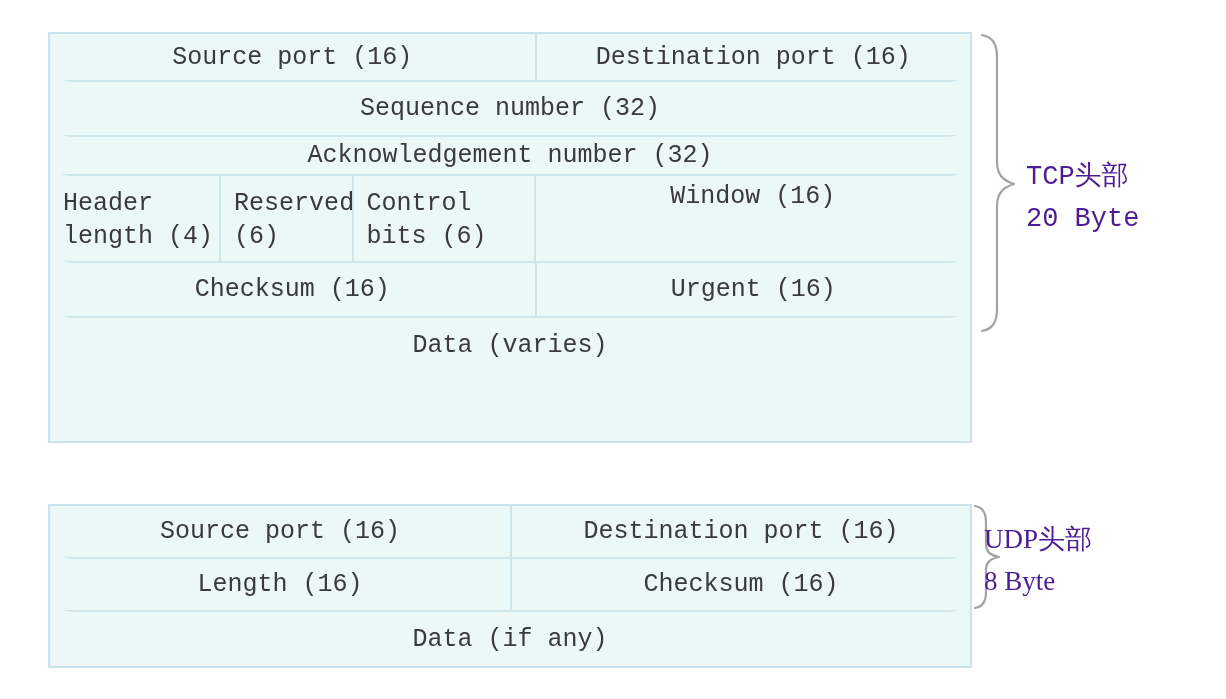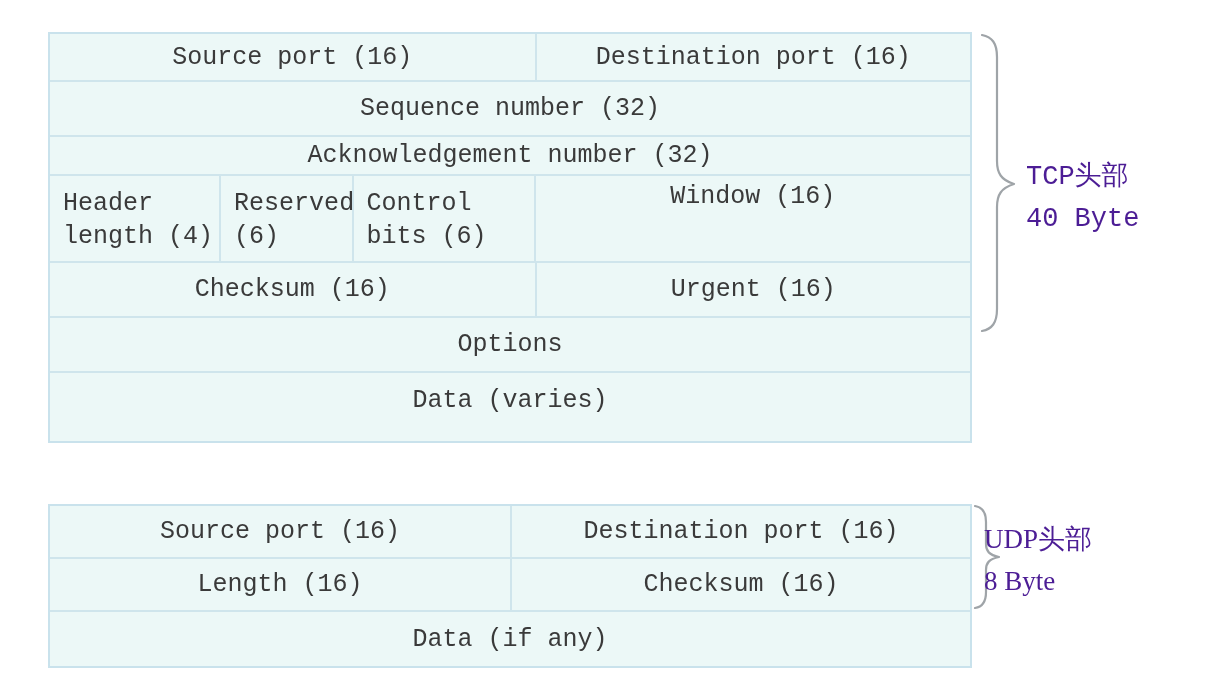--- a/index.html
+++ b/index.html
@@ -5,21 +5,21 @@
   html,body{margin:0;padding:0;background:#ffffff;}
   #stage{
     position:relative;width:1226px;height:699px;background:#ffffff;overflow:hidden;
     font-family:"Liberation Mono","DejaVu Sans Mono",monospace;
     color:#3a3a3a;
   }
   .tbl{
     position:absolute;box-sizing:border-box;
     border:2px solid #c9e2ec;background:#ecf8f7;
   }
-  .row{display:flex;box-sizing:border-box;border-bottom:2px solid #cfe5ec;}
+  .row{display:flex;box-sizing:border-box;border-bottom:2px solid #cfe5ec;border-radius:22px;}
   .row:last-child{border-bottom:none;}
   .cell{
     box-sizing:border-box;display:flex;align-items:center;justify-content:center;
     background:#ecf8f7;border-right:2px solid #cfe5ec;
     font-size:25px;white-space:pre-line;line-height:33px;text-align:center;
   }
   .cell:last-child{border-right:none;}
   .cell.left{justify-content:flex-start;align-items:flex-start;text-align:left;
     padding:11px 0 16px 13px;}
   .cell.topc{align-items:flex-start;padding-top:4px;}
@@ -73,35 +73,32 @@
       <div class="cell left w144">Reserved
 (6)</div>
       <div class="cell left w198">Control
 bits (6)</div>
       <div class="cell topc w472">Window (16)</div>
     </div>
     <div class="row r5">
       <div class="cell w529">Checksum (16)</div>
       <div class="cell w471">Urgent (16)</div>
     </div>
-    <div class="row r6">
-      <div class="cell w100">Options</div>
-    </div>
     <div class="row r7">
       <div class="cell w100">Data (varies)</div>
     </div>
   </div>
 
   <svg class="brace" id="tcp-brace" style="left:978px;top:33px;" width="40" height="300" viewBox="0 0 40 300">
     <path d="M 4 2 C 14 4 19 10 19 24 L 19 128 C 19 140 23 147 36 151 C 23 155 19 162 19 174 L 19 276 C 19 290 14 296 4 298"></path>
   </svg>
 
   <div class="brace-label" id="tcp-label">
     <div>TCP头部</div>
-    <div>40 Byte</div>
+    <div>20 Byte</div>
   </div>
 
   <div class="tbl" id="udp-table">
     <div class="row r1">
       <div class="cell w502">Source port (16)</div>
       <div class="cell w498">Destination port (16)</div>
     </div>
     <div class="row r2">
       <div class="cell w502">Length (16)</div>
       <div class="cell w498">Checksum (16)</div>

